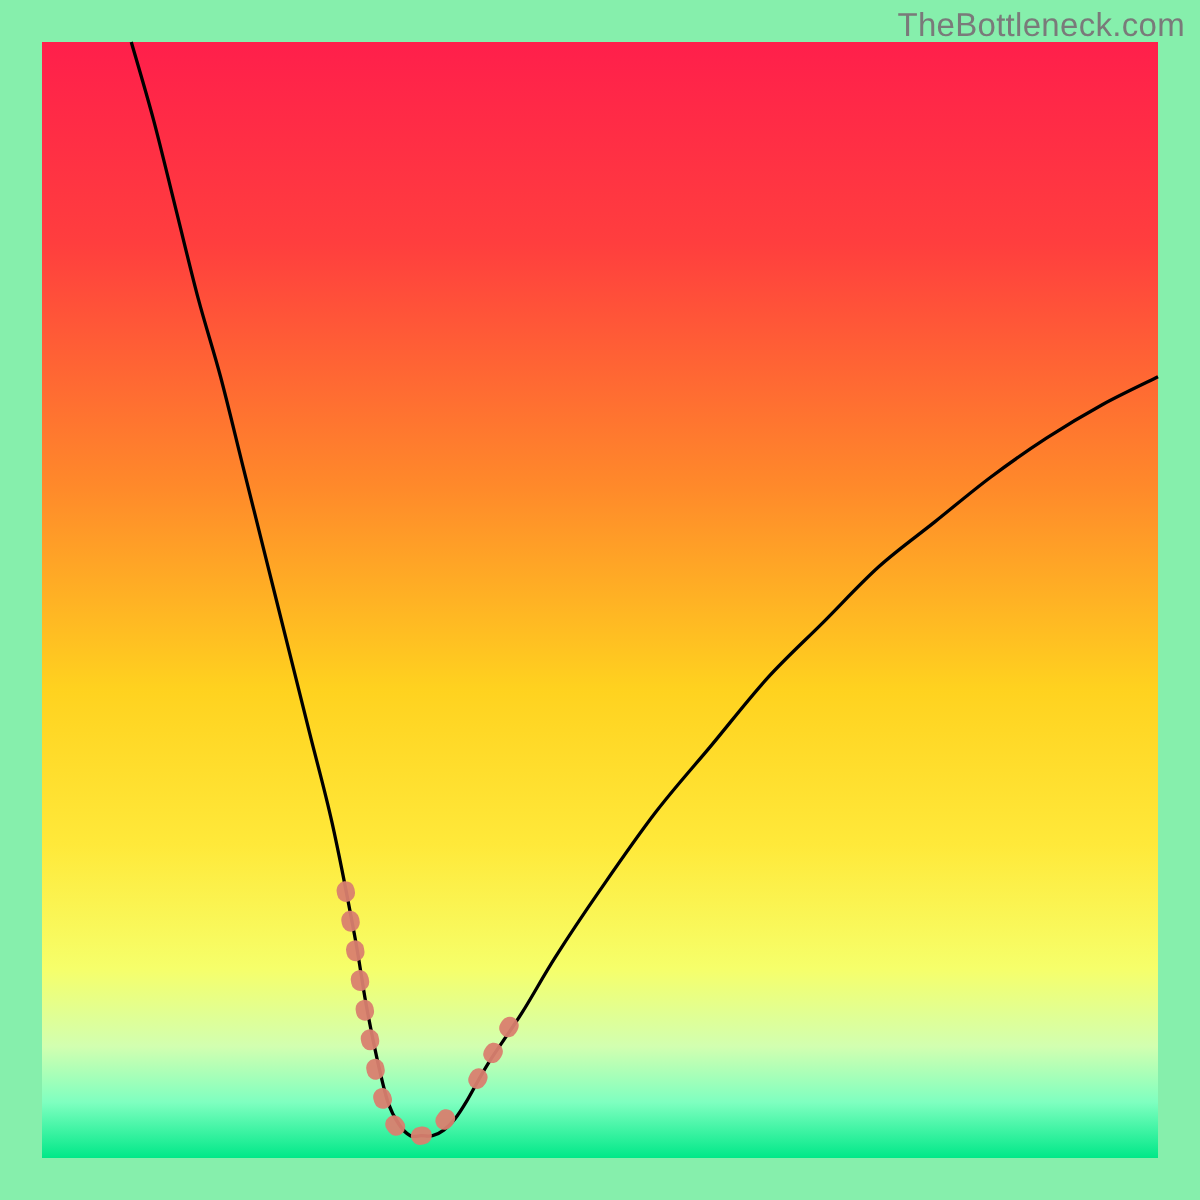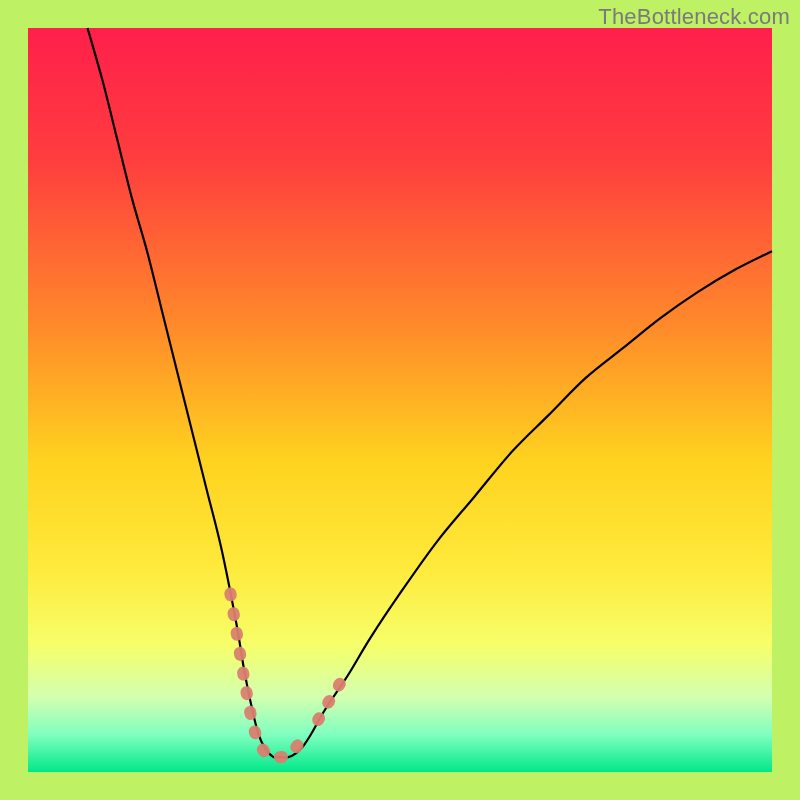--- a/index.html
+++ b/index.html
@@ -10,21 +10,21 @@
     background: #000;
     overflow: hidden;
     font-family: Arial, Helvetica, sans-serif;
   }
   .frame {
     position: absolute;
     top: 0;
     left: 0;
     width: 800px;
     height: 800px;
-    background: #bef264;
+    background: #86efac;
     text-decoration: underline;
   }
   .plot-area {
     position: absolute;
     top: 28px;
     left: 28px;
     width: 744px;
     height: 744px;
     
   }

